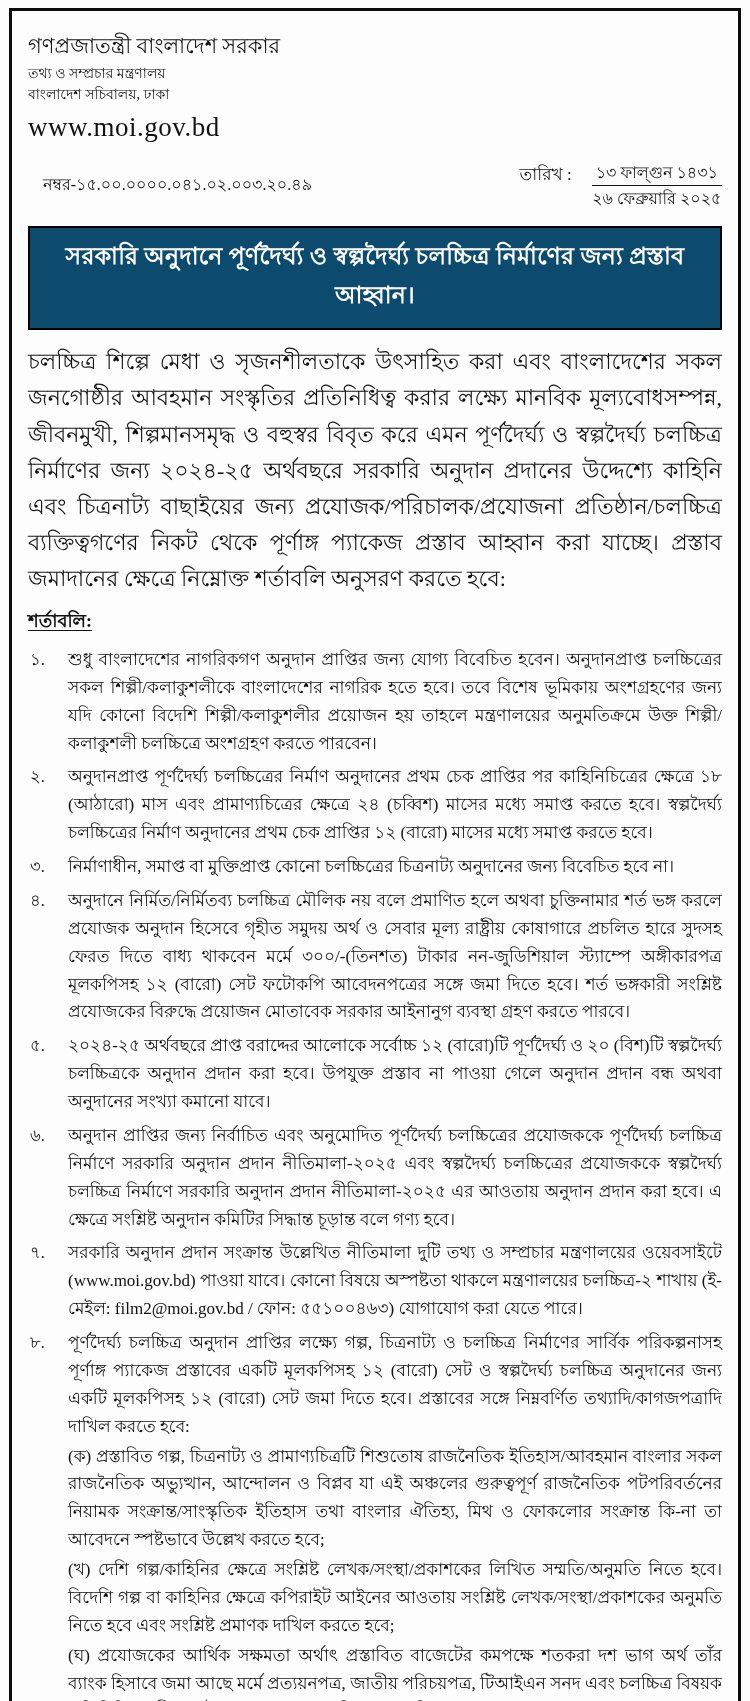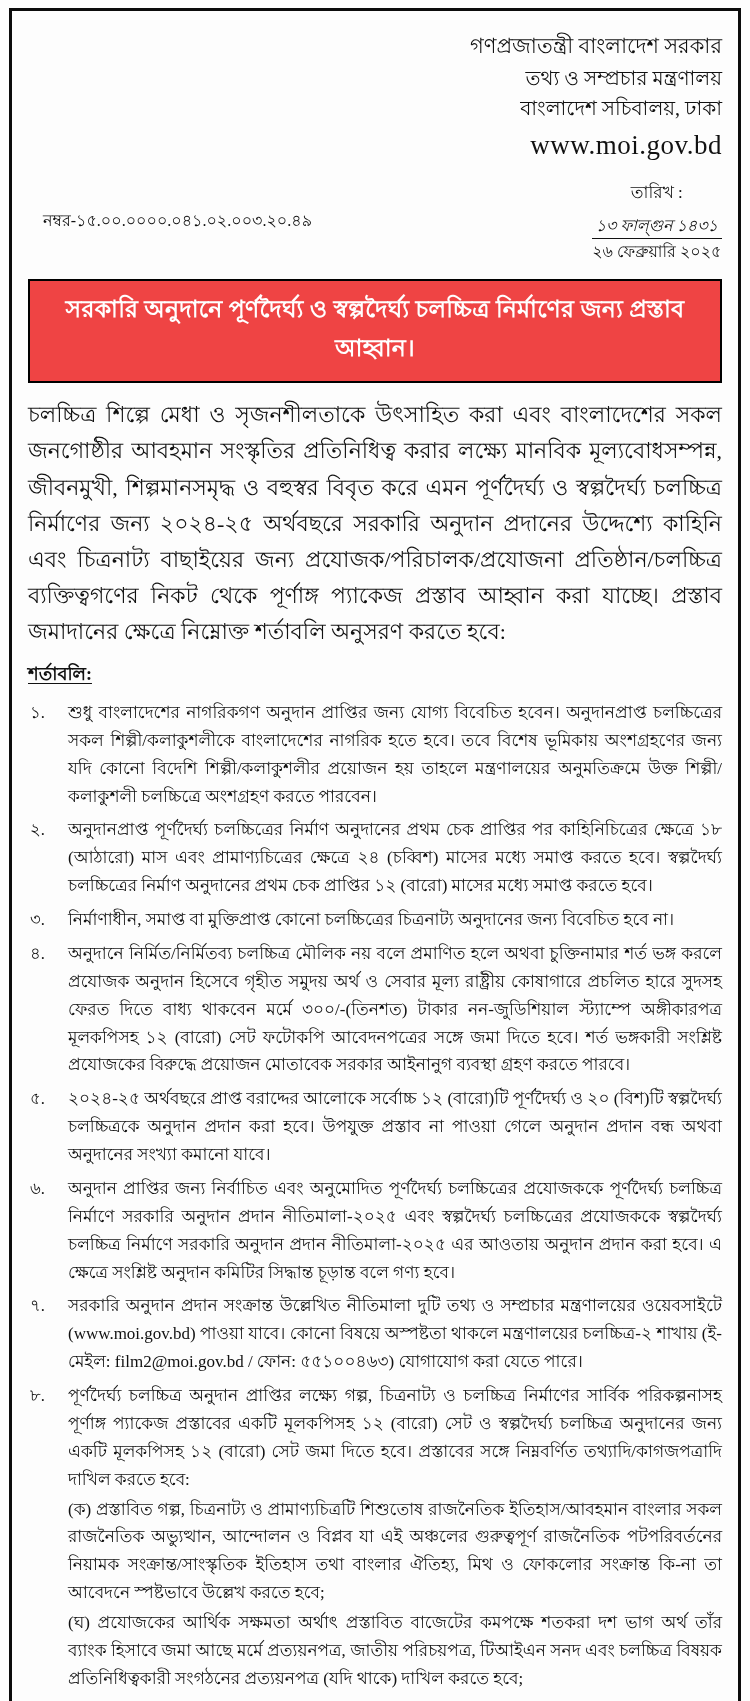--- a/index.html
+++ b/index.html
@@ -14,41 +14,41 @@
     margin:0 auto; background:#fdfdfd;
     padding:8px 9px;
   }
   .frame {
     border:3px solid #0c0c0c;
     min-height:1685px;
     padding:20px 16px 16px 16px;
     display:flex; flex-direction:column;
   }
   
-  .letterhead { text-align:right; line-height:1.5; }
-  .lh-line { font-size:20px; }
+  .letterhead { text-align:left; line-height:1.5; }
+  .lh-line { font-size:14px; }
   .lh-line.first { font-size:21px; }
   .lh-site {
     font-size:27px; letter-spacing:0.5px; margin-top:2px;
     font-family:"Liberation Serif",serif;
   }
   
   .meta-row {
     display:flex; justify-content:space-between; align-items:center;
     margin-top:14px; font-size:16px;
   }
   .memo-no { font-size:16px;margin-left:15px; }
-  .date-wrap { display:flex; align-items:center; gap:7px;flex-direction:column; }
+  .date-wrap { display:flex; gap:20px; }
   .date-label { font-size:17px; }
   .date-frac { text-align:center; font-size:16px; line-height:1.45; }
-  .date-frac .top { border-bottom:1.5px solid #111; padding:0 4px 1px 4px;font-style:italic; }
+  .date-frac .top { border-bottom:1.5px solid #111; padding:0 4px 1px 4px; }
   .date-frac .bottom { padding-top:1px; }
   
   .title-bar {
-    background:#ef4444; color:#fff;
+    background:#0c4a6e; color:#fff;
     margin-top:16px;
     padding:10px 6px 12px 6px;
     text-align:center;
     font-size:23.5px; font-weight:bold;
     letter-spacing:0.3px;
     border:2px solid #000;
   }
   
   .intro {
     margin-top:14px;
@@ -155,20 +155,21 @@
         <div class="cond-body">
             <div class="cond-text">সরকারি অনুদান প্রদান সংক্রান্ত উল্লেখিত নীতিমালা দুটি তথ্য ও সম্প্রচার মন্ত্রণালয়ের ওয়েবসাইটে (www.moi.gov.bd) পাওয়া যাবে। কোনো বিষয়ে অস্পষ্টতা থাকলে মন্ত্রণালয়ের চলচ্চিত্র-২ শাখায় (ই-মেইল: film2@moi.gov.bd / ফোন: ৫৫১০০৪৬৩) যোগাযোগ করা যেতে পারে।</div>
           </div>
       </div>
 
       <div class="cond-item">
         <div class="cond-num">৮.</div>
         <div class="cond-body">
             <div class="cond-text">পূর্ণদৈর্ঘ্য চলচ্চিত্র অনুদান প্রাপ্তির লক্ষ্যে গল্প, চিত্রনাট্য ও চলচ্চিত্র নির্মাণের সার্বিক পরিকল্পনাসহ পূর্ণাঙ্গ প্যাকেজ প্রস্তাবের একটি মূলকপিসহ ১২ (বারো) সেট ও স্বল্পদৈর্ঘ্য চলচ্চিত্র অনুদানের জন্য একটি মূলকপিসহ ১২ (বারো) সেট জমা দিতে হবে। প্রস্তাবের সঙ্গে নিম্নবর্ণিত তথ্যাদি/কাগজপত্রাদি দাখিল করতে হবে:</div>
             <div class="cond-sub">(ক) প্রস্তাবিত গল্প, চিত্রনাট্য ও প্রামাণ্যচিত্রটি শিশুতোষ রাজনৈতিক ইতিহাস/আবহমান বাংলার সকল রাজনৈতিক অভ্যুত্থান, আন্দোলন ও বিপ্লব যা এই অঞ্চলের গুরুত্বপূর্ণ রাজনৈতিক পটপরিবর্তনের নিয়ামক সংক্রান্ত/সাংস্কৃতিক ইতিহাস তথা বাংলার ঐতিহ্য, মিথ ও ফোকলোর সংক্রান্ত কি-না তা আবেদনে স্পষ্টভাবে উল্লেখ করতে হবে;</div>
+            <div class="cond-sub">(খ) দেশি গল্প/কাহিনির ক্ষেত্রে সংশ্লিষ্ট লেখক/সংস্থা/প্রকাশকের লিখিত সম্মতি/অনুমতি নিতে হবে। বিদেশি গল্প বা কাহিনির ক্ষেত্রে কপিরাইট আইনের আওতায় সংশ্লিষ্ট লেখক/সংস্থা/প্রকাশকের অনুমতি নিতে হবে এবং সংশ্লিষ্ট প্রমাণক দাখিল করতে হবে;</div>
             <div class="cond-sub">(ঘ) প্রযোজকের আর্থিক সক্ষমতা অর্থাৎ প্রস্তাবিত বাজেটের কমপক্ষে শতকরা দশ ভাগ অর্থ তাঁর ব্যাংক হিসাবে জমা আছে মর্মে প্রত্যয়নপত্র, জাতীয় পরিচয়পত্র, টিআইএন সনদ এবং চলচ্চিত্র বিষয়ক প্রতিনিধিত্বকারী সংগঠনের প্রত্যয়নপত্র (যদি থাকে) দাখিল করতে হবে;</div>
           </div>
       </div>
 
     </div>
 
   </div>
 </div>
 
 </body></html>

